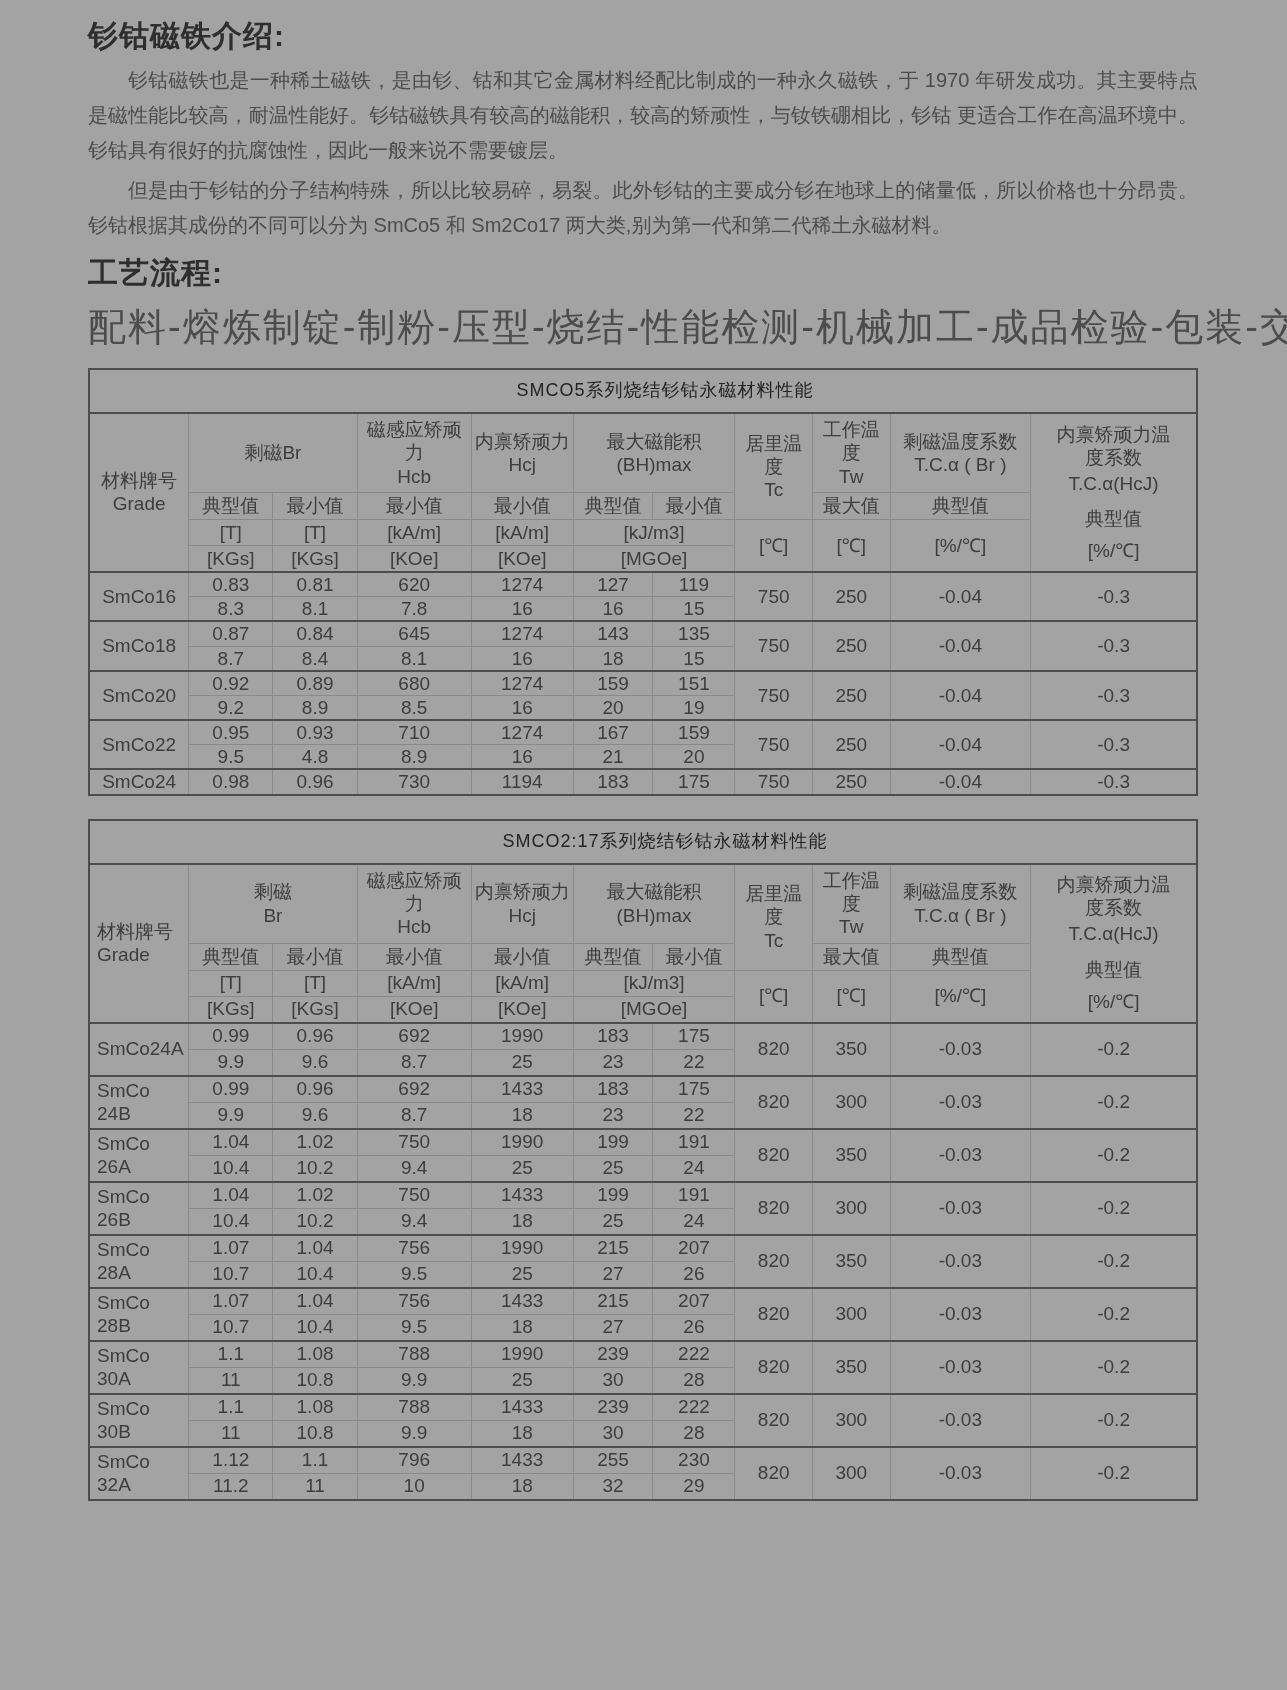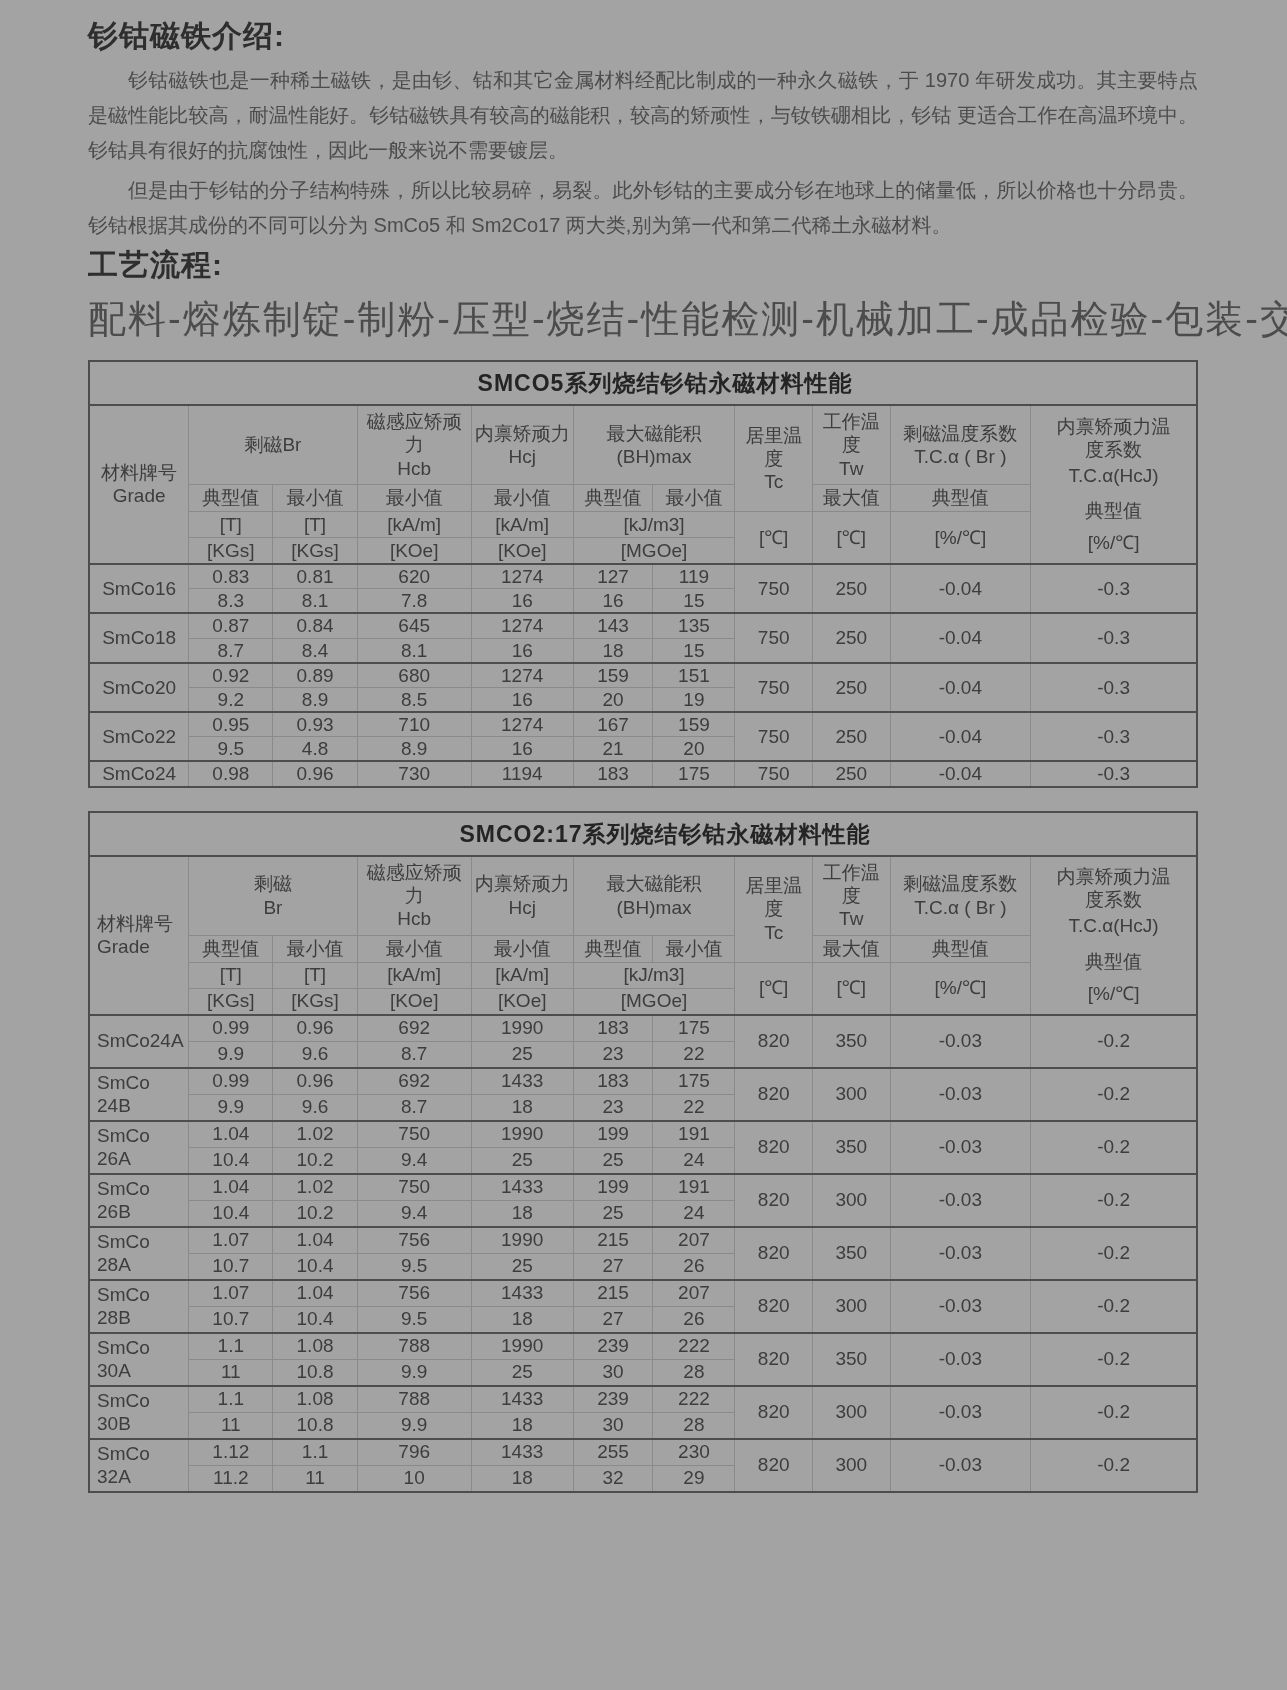--- a/index.html
+++ b/index.html
@@ -12,32 +12,32 @@
     font-size:30px; font-weight:bold; color:#2e2e2e; letter-spacing:1px;
   }
   .para {
     font-size:20px; color:#4c4c4c; line-height:1.74;
     text-align:justify; text-indent:2em; margin:6px 0 0 0;
   }
   .flow-line {
     font-size:38px; color:#4c4c4c; letter-spacing:2px; margin:8px 0 15px 0;
     white-space:nowrap;
   }
-  .proc-head { margin-top:2px; }
+  .proc-head { margin-top:10px; }
 
   table.tbl {
     width:100%; border-collapse:collapse; table-layout:fixed;
     border:2px solid #4d4d4d; color:#3d3d3d;
   }
   table.tbl td {
     border:1px solid #8a8a8a; text-align:center; vertical-align:middle;
     font-size:19px; line-height:1.22; padding:0 2px; overflow:hidden;
   }
   tr.title-row td {
-    height:42px; font-size:23px; font-weight:bold; color:#242424;
+    height:42px; font-size:18px; font-weight:normal; color:#242424;
     border-bottom:2px solid #4d4d4d; letter-spacing:1px;padding-left:46px;
   }
   tr.hdr-main td { height:78px; }
   tr.hdr-sub  td { height:26px; }
   tr.hdr-unit td { height:25px; }
   tr.grp td { border-top:2px solid #4d4d4d; }
   .t1 tr.data td { height:23px; }
   .t2 tr.data td { height:25px; }
   td.merged-h div { margin:3px 16px; }
   td.merged-h div:nth-child(3){ margin-top:12px; }

